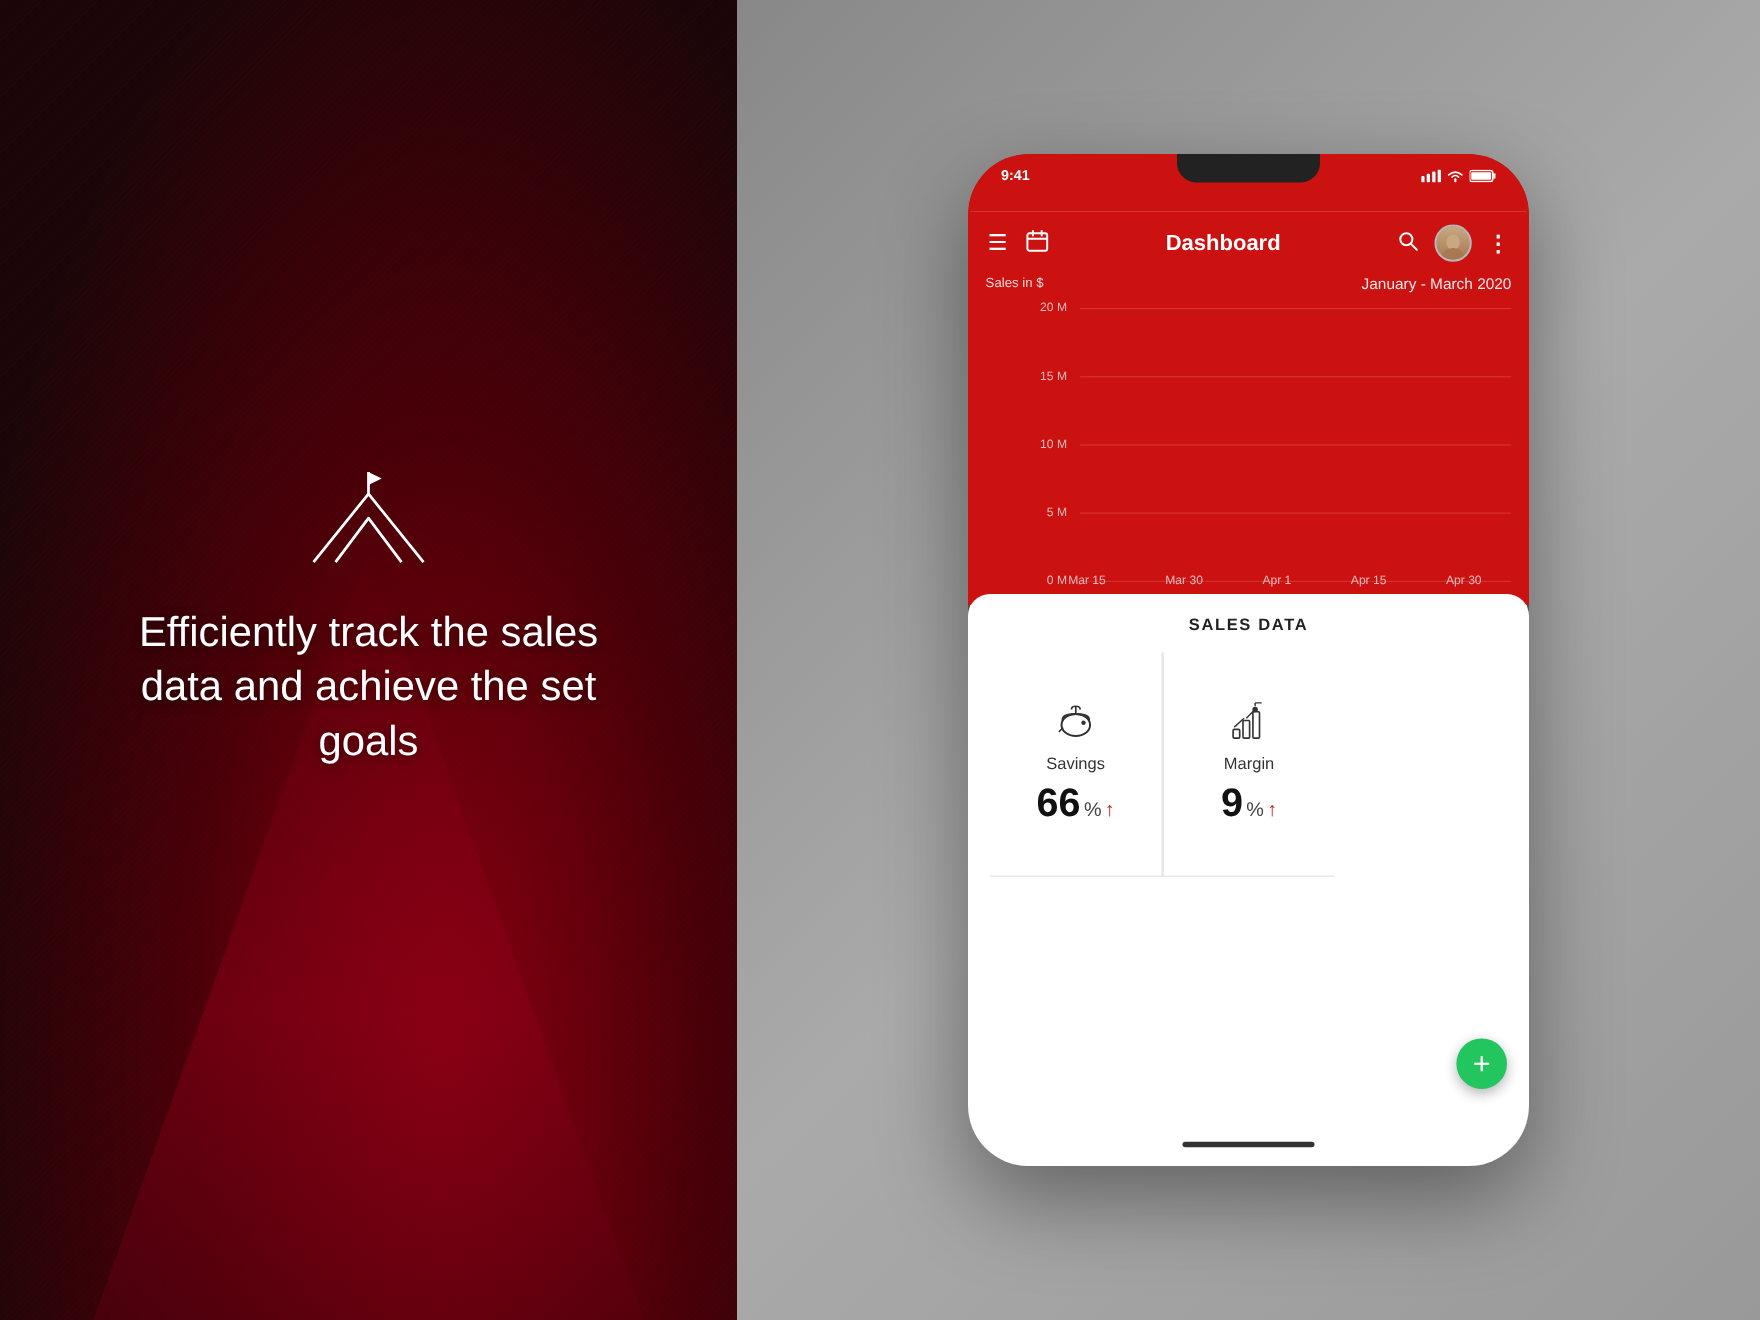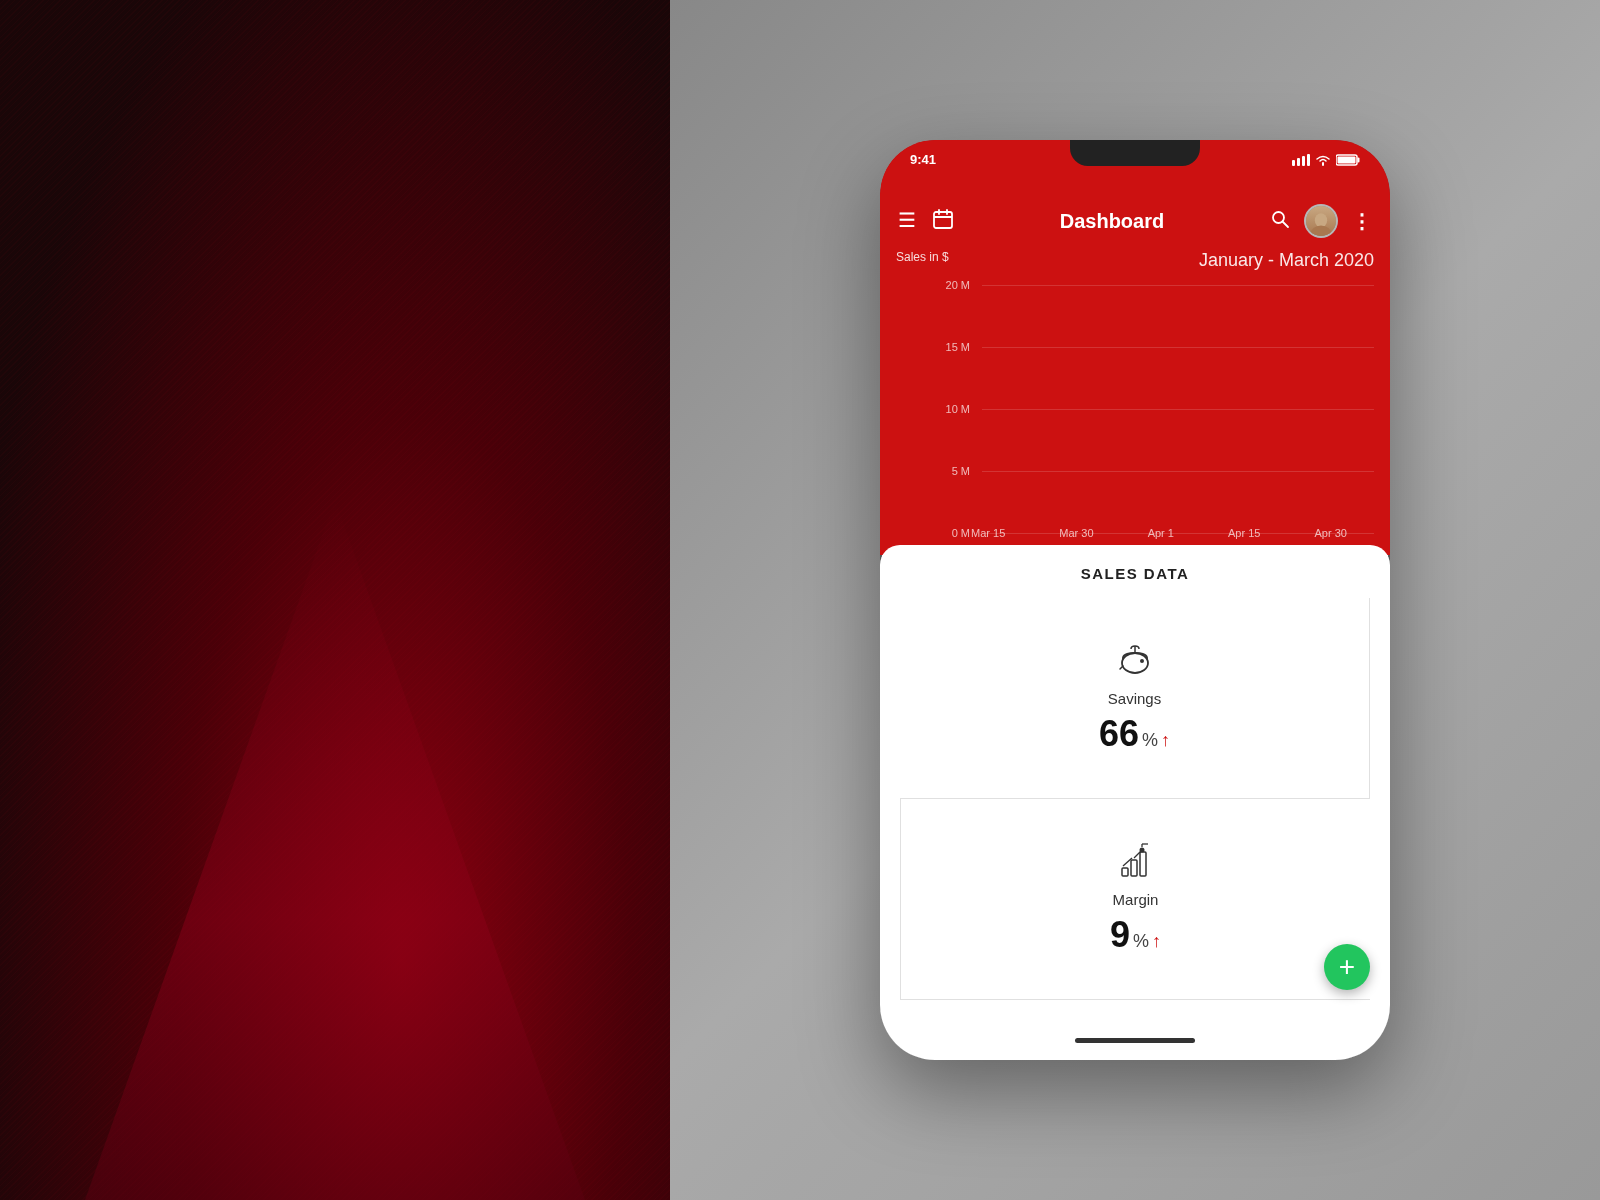--- a/index.html
+++ b/index.html
@@ -221,21 +221,21 @@
       justify-content: space-between;
       align-items: flex-start;
       margin-bottom: 8px;
     }
     .chart-y-label {
       color: rgba(255,255,255,0.85);
       font-size: 12px;
     }
     .chart-date-range {
       color: rgba(255,255,255,0.9);
-      font-size: 18px;
+      font-size: 14px;
       font-weight: 500;
       text-align: center;
     }
     .chart-container {
       position: relative;
       height: 260px;
       background: transparent;
     }
     .chart-grid-lines {
       position: absolute;
@@ -314,21 +314,21 @@
     .sales-data-title {
       text-align: center;
       font-size: 15px;
       font-weight: 700;
       letter-spacing: 1.5px;
       color: #222;
       margin-bottom: 16px;
     }
     .metrics-grid {
       display: grid;
-      grid-template-columns: 1fr;
+      grid-template-columns: 1fr 1fr 1fr;
       grid-template-rows: 1fr 1fr;
       flex: 1;
       gap: 0;
     }
     .metric-cell {
       display: flex;
       flex-direction: column;
       align-items: center;
       justify-content: center;
       padding: 16px;
@@ -402,20 +402,33 @@
       border-radius: 3px;
     }
   </style>
 </head>
 <body>
 
 <div class="left-panel">
   <div class="left-bg"></div>
   <div class="left-overlay"></div>
   <div class="building-shape"></div>
+  <div class="left-content">
+
+    <svg class="mountain-icon" viewBox="0 0 120 100" fill="none" xmlns="http://www.w3.org/2000/svg">
+
+      <line x1="60" y1="8" x2="60" y2="28" stroke="white" stroke-width="2.5"></line>
+      <polygon points="60,8 60,20 72,14" fill="white"></polygon>
+
+      <polyline points="10,90 60,28 110,90" stroke="white" stroke-width="2.5" fill="none" stroke-linejoin="round"></polyline>
+
+      <polyline points="30,90 60,50 90,90" stroke="white" stroke-width="2.5" fill="none" stroke-linejoin="round"></polyline>
+    </svg>
+    <p class="left-tagline">Efficiently track the sales data and achieve the set goals</p>
+  </div>
 </div>
 
 <div class="right-panel">
   <div class="phone">
 
     <div class="phone-notch-area">
       <div class="notch"></div>
       <div class="status-bar">
         <span>9:41</span>
         <div class="status-icons">

